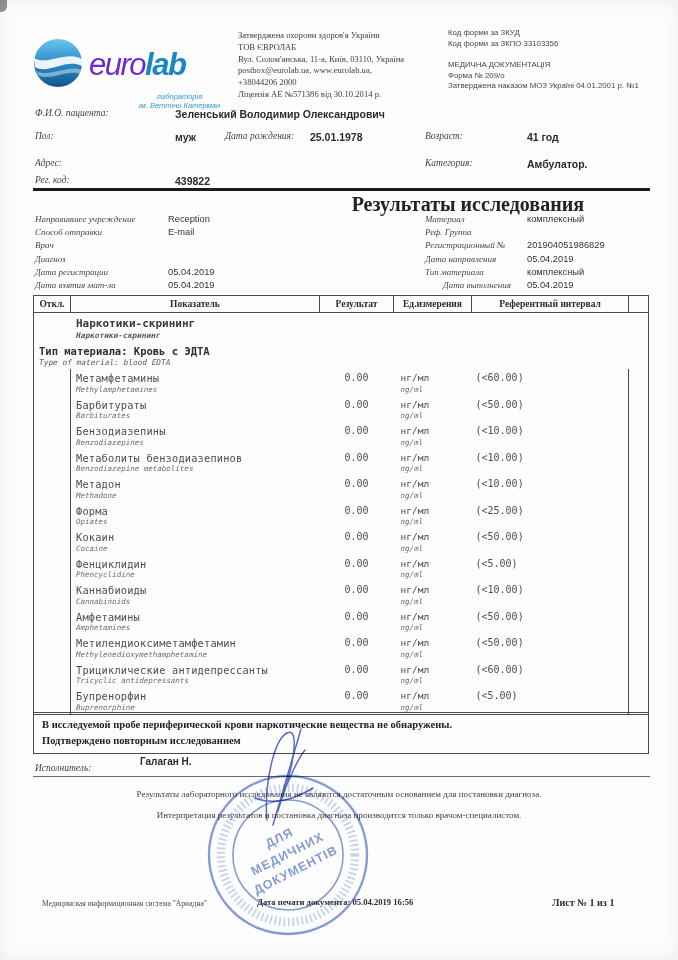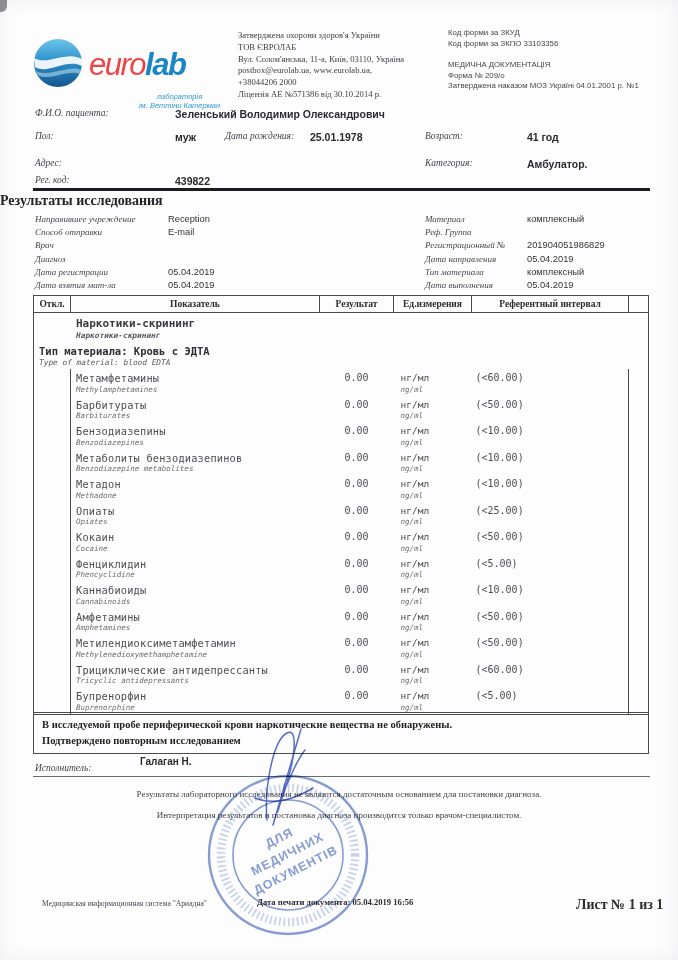--- a/index.html
+++ b/index.html
@@ -10,35 +10,35 @@
     font-family:"Liberation Serif", serif; color:#2e2e33;
     box-shadow: inset 0 0 18px rgba(120,120,130,.12);
   }
   .corner-artifact { position:absolute; left:0; top:0; width:7px; height:12px; background:#3a3a40; opacity:.55; border-bottom-right-radius:6px; }
 
   
   .hdr { position:absolute; left:33px; top:26px; width:615px; display:flex; }
   .logo-block { width:205px; position:relative; padding-top:12px; }
   .logo-row { display:flex; align-items:center; }
   .logo-text { font-family:"Liberation Sans",sans-serif; font-size:31px; letter-spacing:-1.5px; line-height:30px; font-style:italic; margin-left:6px; }
-  .logo-euro { color:#ef4444; font-weight:500; }
+  .logo-euro { color:#6d28d9; font-weight:500; }
   .logo-lab  { color:#1b86c4; font-weight:bold; }
   .logo-tag { font-family:"Liberation Sans",sans-serif; font-style:italic; color:#2f98cf; font-size:7.5px; line-height:9px; text-align:center; margin-left:88px; }
   .ministry { width:188px; font-size:8.6px; line-height:11.8px; color:#3c3c44; padding-top:4px; }
   .codes { margin-left:22px; width:200px; font-family:Liberation Sans, sans-serif; font-size:7.8px; line-height:10.5px; color:#45454c; padding-top:2px; }
   .codes .gap { height:11px; }
 
   
   .patient { position:absolute; left:33px; top:108px; width:615px; }
   .prow { position:relative; }
   .plabel { position:absolute; font-style:italic; font-size:9.5px; color:#3f3f47; }
   .pval  { position:absolute; font-family:"Liberation Sans",sans-serif; font-weight:bold; font-size:10.5px; color:#2a2a30; }
   .thickline { position:absolute; left:33px; top:188px; width:617px; height:2.6px; background:#1c1c20; }
 
-  .title { position:absolute; left:0; top:193px; width:584px; text-align:left; font-size:14px; font-weight:bold; color:#222228; }
+  .title { position:absolute; left:0; top:193px; width:584px; text-align:right; font-size:20px; font-weight:bold; color:#222228; }
 
   
   .meta { position:absolute; left:33px; top:214px; width:615px; font-size:9px; }
   .mrow { position:relative; height:13.2px; }
   .mlabel { position:absolute; font-style:italic; color:#45454d; }
   .mval { position:absolute; font-family:"Liberation Sans",sans-serif; font-size:9.3px; color:#333339; }
 
   
   table.results { position:absolute; left:33px; top:295px; width:616px; border-collapse:collapse; table-layout:fixed; }
   table.results { border:1.4px solid #4a4a50; }
@@ -71,21 +71,21 @@
   .disclaimers { position:absolute; left:0; top:784px; width:678px; text-align:center; font-size:9px; color:#3c3c44; line-height:20.5px; }
 
   
   .stamp { position:absolute; left:198px; top:765px; mix-blend-mode:multiply; }
   .signature { position:absolute; left:243px; top:726px; mix-blend-mode:multiply; }
 
   
   .bfoot { position:absolute; left:0; top:897px; width:678px; }
   .bf-sys { position:absolute; left:42px; top:2px; font-size:7.6px; color:#4a4a52; }
   .bf-print { position:absolute; left:257px; top:0; font-size:8.6px; font-weight:bold; color:#2c2c32; }
-  .bf-sheet { position:absolute; left:576px; top:0; font-size:14px; font-weight:bold; color:#2c2c32; }
+  .bf-sheet { position:absolute; left:552px; top:0; font-size:10px; font-weight:bold; color:#2c2c32; }
 </style>
 </head>
 <body>
 
 <div class="page">
   <div class="corner-artifact"></div>
 
   <header class="hdr">
     <div class="logo-block">
       <div class="logo-row">
@@ -185,21 +185,21 @@
     </div>
     <div class="mrow">
       <span class="mlabel" style="left:2px;">Дата регистрации</span>
       <span class="mval" style="left:135px;">05.04.2019</span>
       <span class="mlabel" style="left:392px;">Тип материала</span>
       <span class="mval" style="left:494px;">комплексный</span>
     </div>
     <div class="mrow">
       <span class="mlabel" style="left:2px;">Дата взятия мат-ла</span>
       <span class="mval" style="left:135px;">05.04.2019</span>
-      <span class="mlabel" style="left:392px;">Дата выполнения</span>
+      <span class="mlabel" style="left:410px;">Дата выполнения</span>
       <span class="mval" style="left:494px;">05.04.2019</span>
     </div>
   </section>
 
   <table class="results">
     <colgroup>
       <col style="width:37px">
         <col style="width:249px">
         <col style="width:74px">
       <col style="width:78px">
@@ -296,21 +296,21 @@
         <td class="unit-cell mono">
             <div class="unit-ru">нг/мл</div>
             <div class="unit-en">ng/ml</div>
           </td>
         <td class="refv mono">(&lt;10.00)</td>
         <td class="sep-l"></td>
       </tr>
       <tr>
         <td></td>
         <td class="name-cell mono sep-l">
-            <div class="an-ru">Опиаты</div>
+            <div class="an-ru">Форма</div>
             <div class="an-en">Opiates</div>
           </td>
         <td class="res mono">0.00</td>
         <td class="unit-cell mono">
             <div class="unit-ru">нг/мл</div>
             <div class="unit-en">ng/ml</div>
           </td>
         <td class="refv mono">(&lt;25.00)</td>
         <td class="sep-l"></td>
       </tr>

